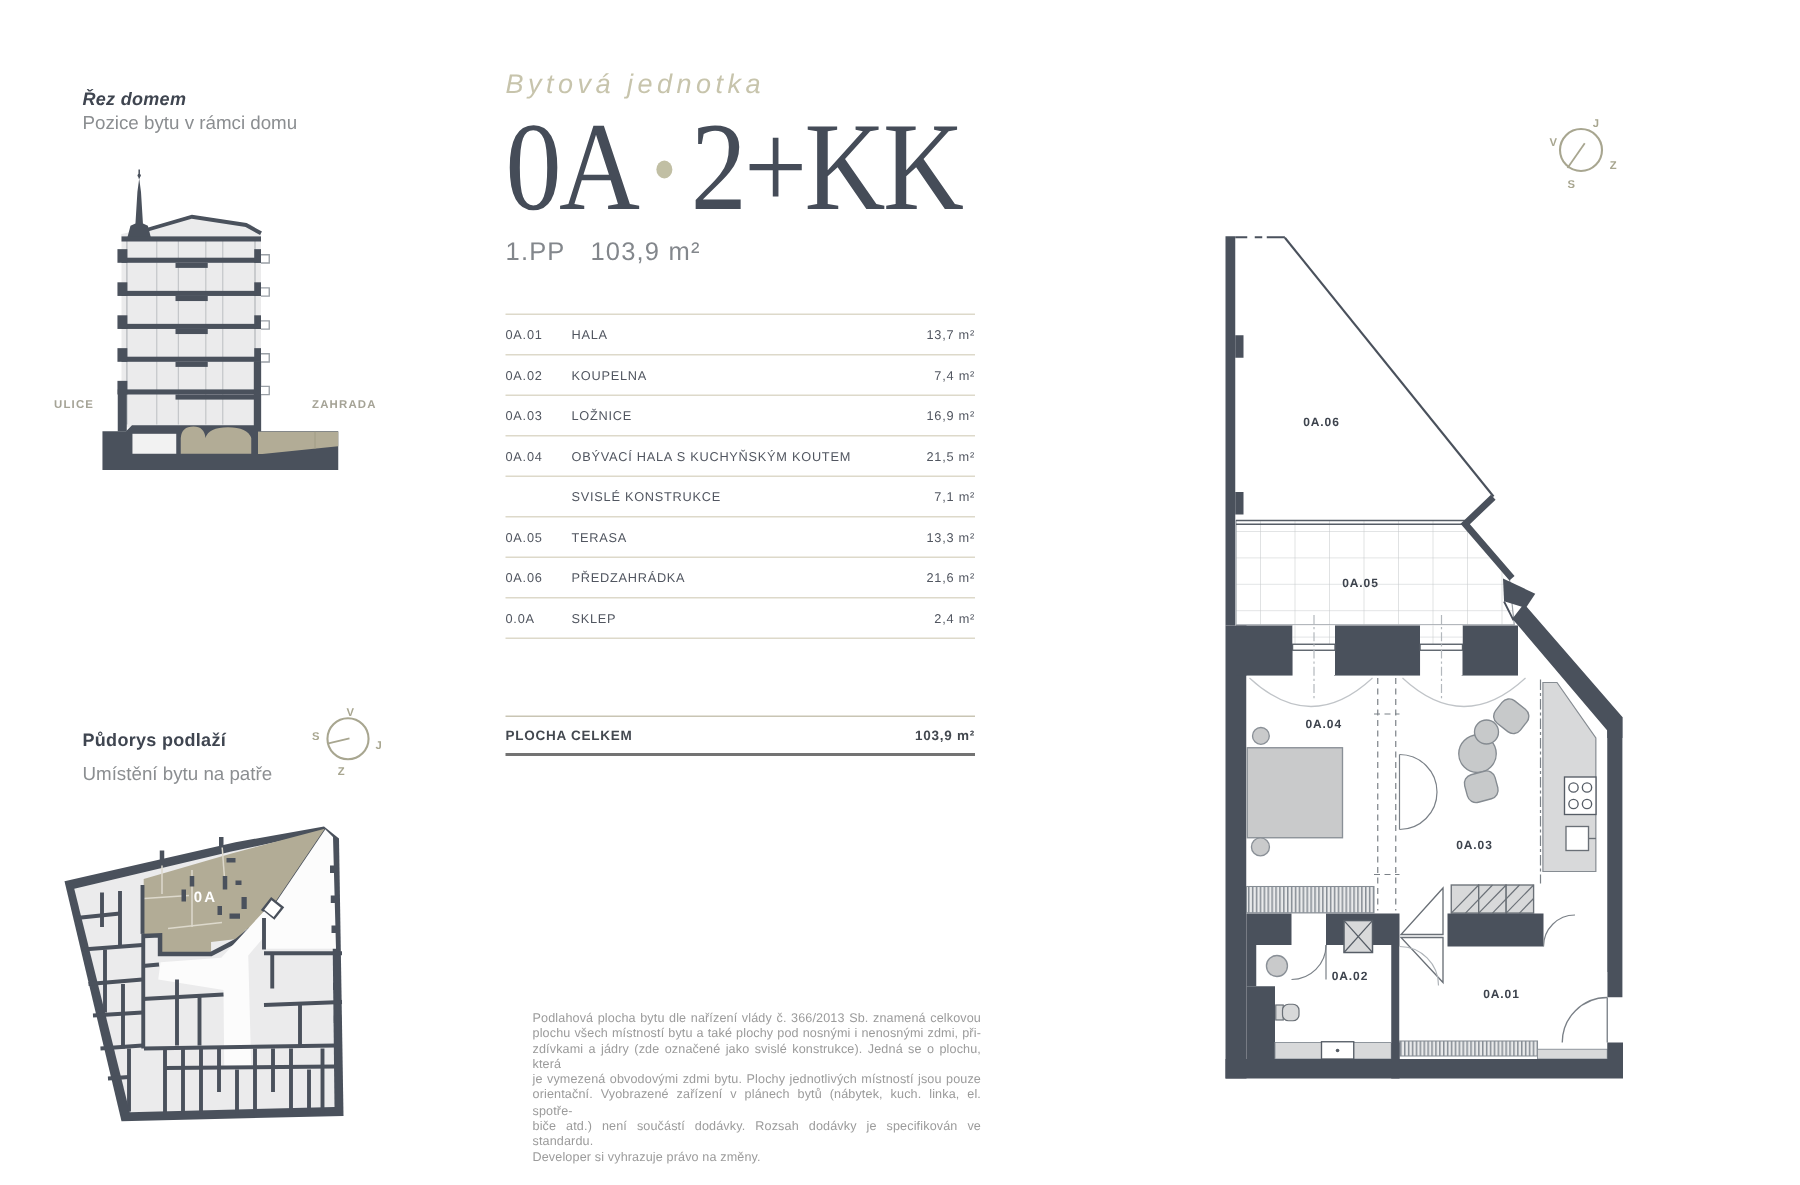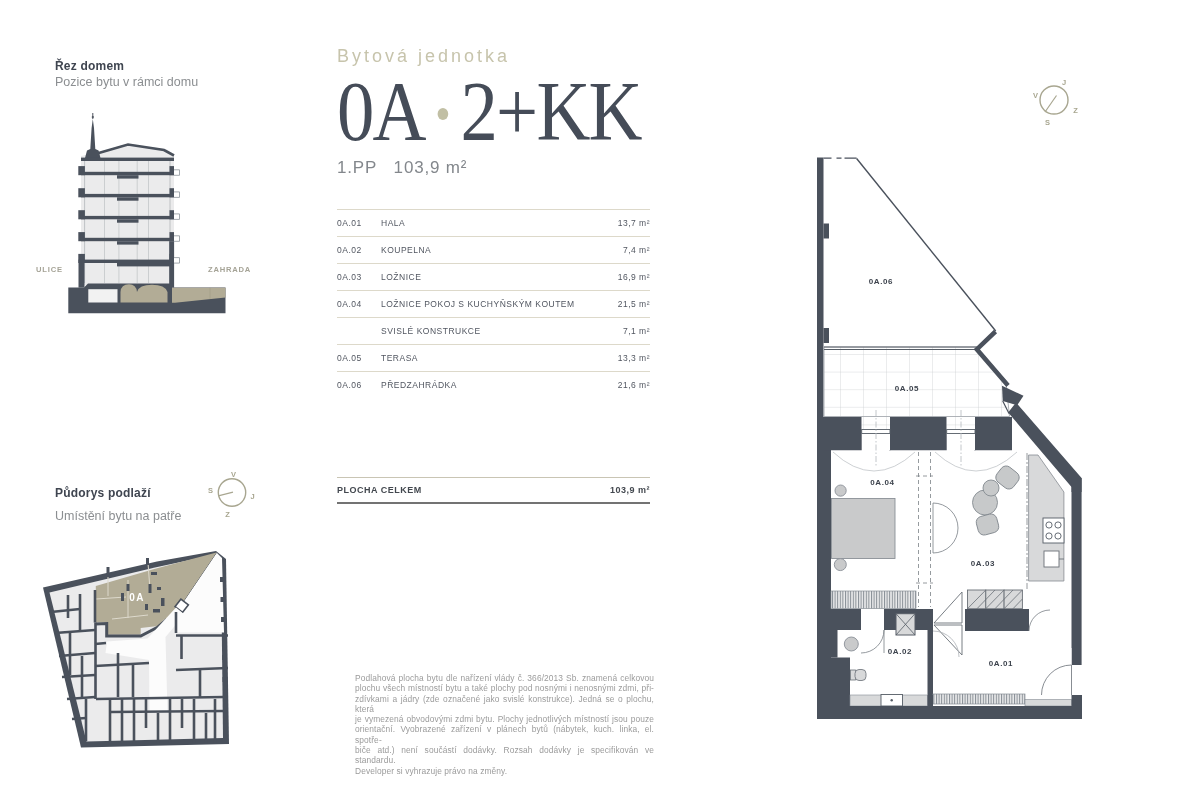--- a/index.html
+++ b/index.html
@@ -3,21 +3,21 @@
 <meta charset="utf-8">
 <style>
   html,body{margin:0;padding:0;}
   body{width:1200px;height:790px;background:#ffffff;position:relative;overflow:hidden;
        font-family:"Liberation Sans",sans-serif;}
   .abs{position:absolute;}
   .h1{font-weight:bold;color:#3f4550;font-size:12px;letter-spacing:.2px;}
   .sub{color:#8b8e91;font-size:12.5px;}
   #gfx{position:absolute;left:0;top:0;}
   
-  #kicker{left:337px;top:46px;font-size:18px;letter-spacing:3px;color:#c7c4ac;}
+  #kicker{left:337px;top:46px;font-size:18px;letter-spacing:3px;color:#c7c4ac;font-style:italic;}
   #bigtitle{left:337px;top:63px;font-family:"Liberation Serif",serif;font-size:84px;
             color:#454c58;letter-spacing:-2px;transform:scaleX(.89);transform-origin:0 0;}
   #bigtitle .dot{display:inline-block;width:12px;height:12px;border-radius:50%;
             background:#c1bfa4;vertical-align:20.5px;margin:0 14px;}
   #floorline{left:337px;top:158px;font-size:17px;color:#83878c;letter-spacing:.8px;}
   
   #tbl{left:337px;top:209px;width:313px;color:#515660;font-size:8.5px;letter-spacing:.5px;}
   #tbl .row{display:flex;height:26px;align-items:center;border-top:1px solid #ddd9ca;}
   #tbl .code{width:44px;}
   #tbl .nm{flex:1;}
@@ -375,21 +375,21 @@
     <text x="881" y="284">0A.06</text>
     <text x="907" y="391">0A.05</text>
     <text x="882.5" y="485">0A.04</text>
     <text x="983" y="566">0A.03</text>
     <text x="900" y="653.5">0A.02</text>
     <text x="1001" y="665.5">0A.01</text>
   </g>
 </g>
 </svg>
 
-<div class="abs h1" style="left:55px;top:59px;">Řez domem</div>
+<div class="abs h1" style="left:55px;top:59px;font-style:italic;">Řez domem</div>
 <div class="abs sub" style="left:55px;top:74.5px;">Pozice bytu v rámci domu</div>
 
 <div class="abs" id="kicker">Bytová jednotka</div>
 <div class="abs" id="bigtitle">0A<span class="dot"></span>2+KK</div>
 <div class="abs" id="floorline">1.PP&nbsp;&nbsp;&nbsp;103,9 m²</div>
 
 <div class="abs" id="tbl">
   <div class="row">
       <span class="code">0A.01</span>
       <span class="nm">HALA</span>
@@ -400,37 +400,42 @@
       <span class="nm">KOUPELNA</span>
       <span class="val">7,4 m²</span>
     </div>
   <div class="row">
       <span class="code">0A.03</span>
       <span class="nm">LOŽNICE</span>
       <span class="val">16,9 m²</span>
     </div>
   <div class="row">
       <span class="code">0A.04</span>
-      <span class="nm">LOŽNICE POKOJ S KUCHYŇSKÝM KOUTEM</span>
+      <span class="nm">OBÝVACÍ HALA S KUCHYŇSKÝM KOUTEM</span>
       <span class="val">21,5 m²</span>
     </div>
   <div class="row">
       <span class="code"></span>
       <span class="nm">SVISLÉ KONSTRUKCE</span>
       <span class="val">7,1 m²</span>
     </div>
   <div class="row">
       <span class="code">0A.05</span>
       <span class="nm">TERASA</span>
       <span class="val">13,3 m²</span>
     </div>
   <div class="row">
       <span class="code">0A.06</span>
       <span class="nm">PŘEDZAHRÁDKA</span>
       <span class="val">21,6 m²</span>
+    </div>
+  <div class="row" style="border-bottom:1px solid #ddd9ca;">
+      <span class="code">0.0A</span>
+      <span class="nm">SKLEP</span>
+      <span class="val">2,4 m²</span>
     </div>
 </div>
 <div class="abs" id="total">
     <span class="nm">PLOCHA CELKEM</span>
     <span class="val">103,9 m²</span>
   </div>
 
 <div class="abs h1" style="left:55px;top:485.5px;">Půdorys podlaží</div>
 <div class="abs sub" style="left:55px;top:509px;">Umístění bytu na patře</div>
 

